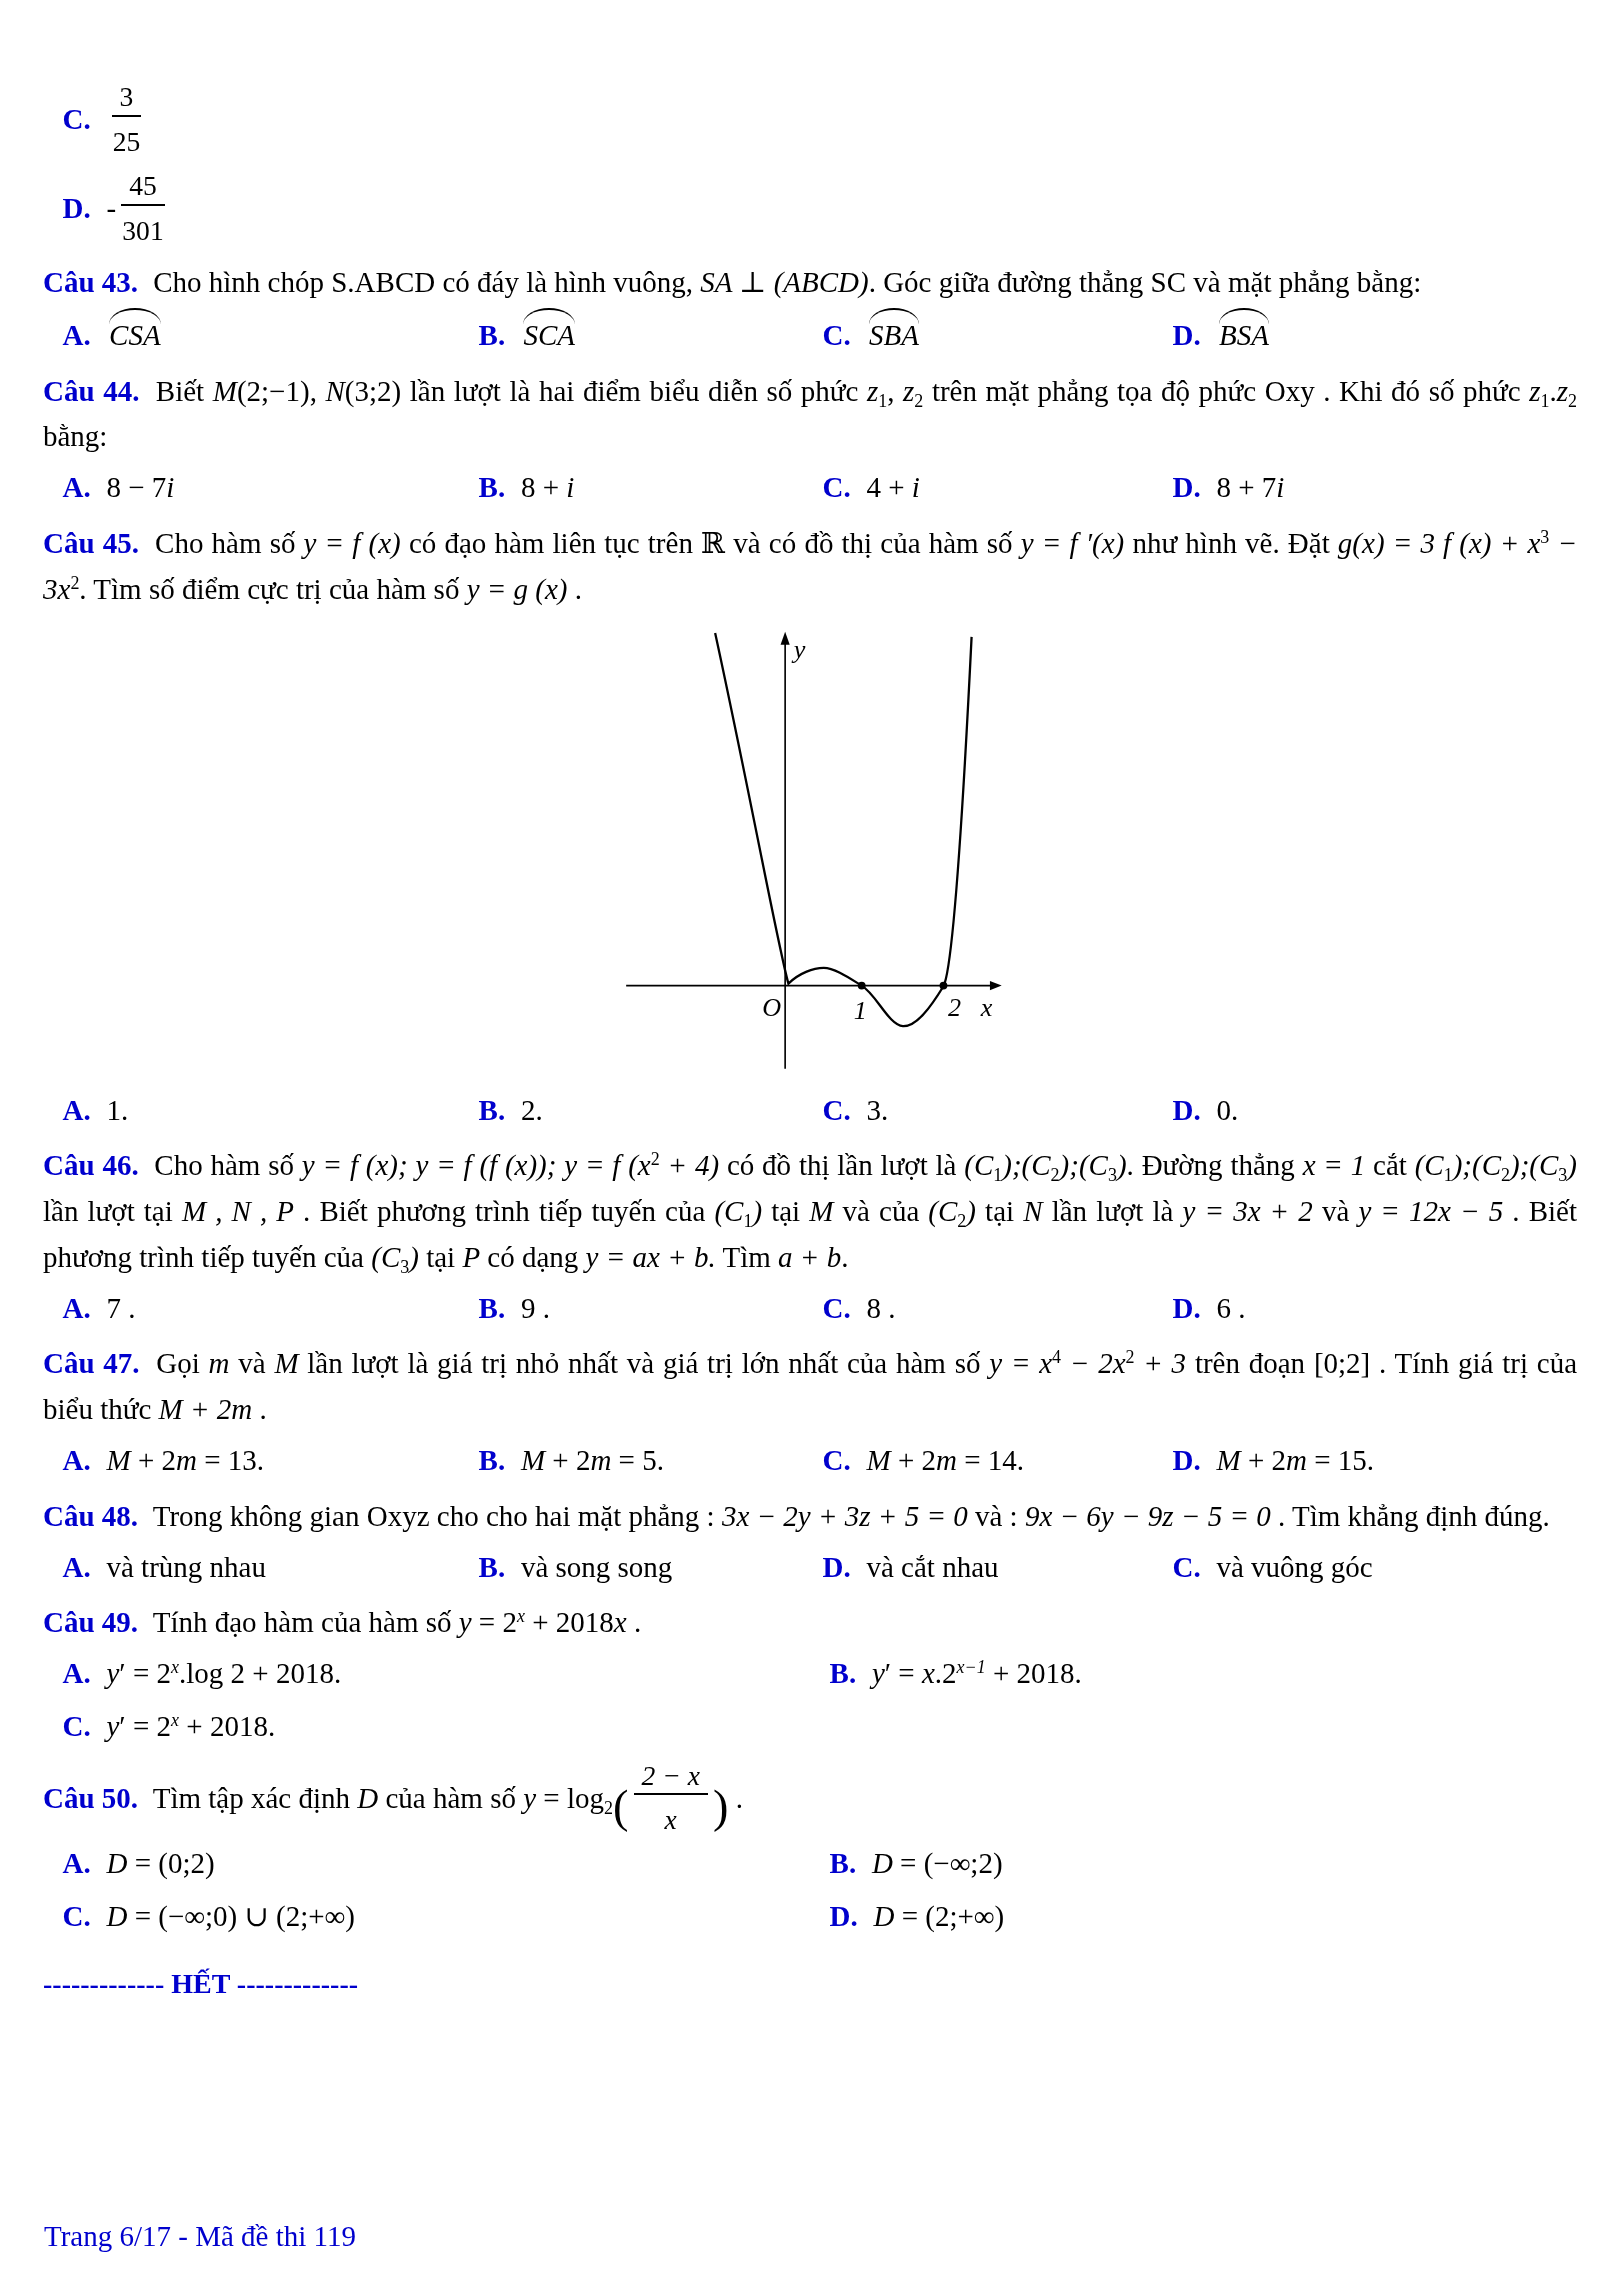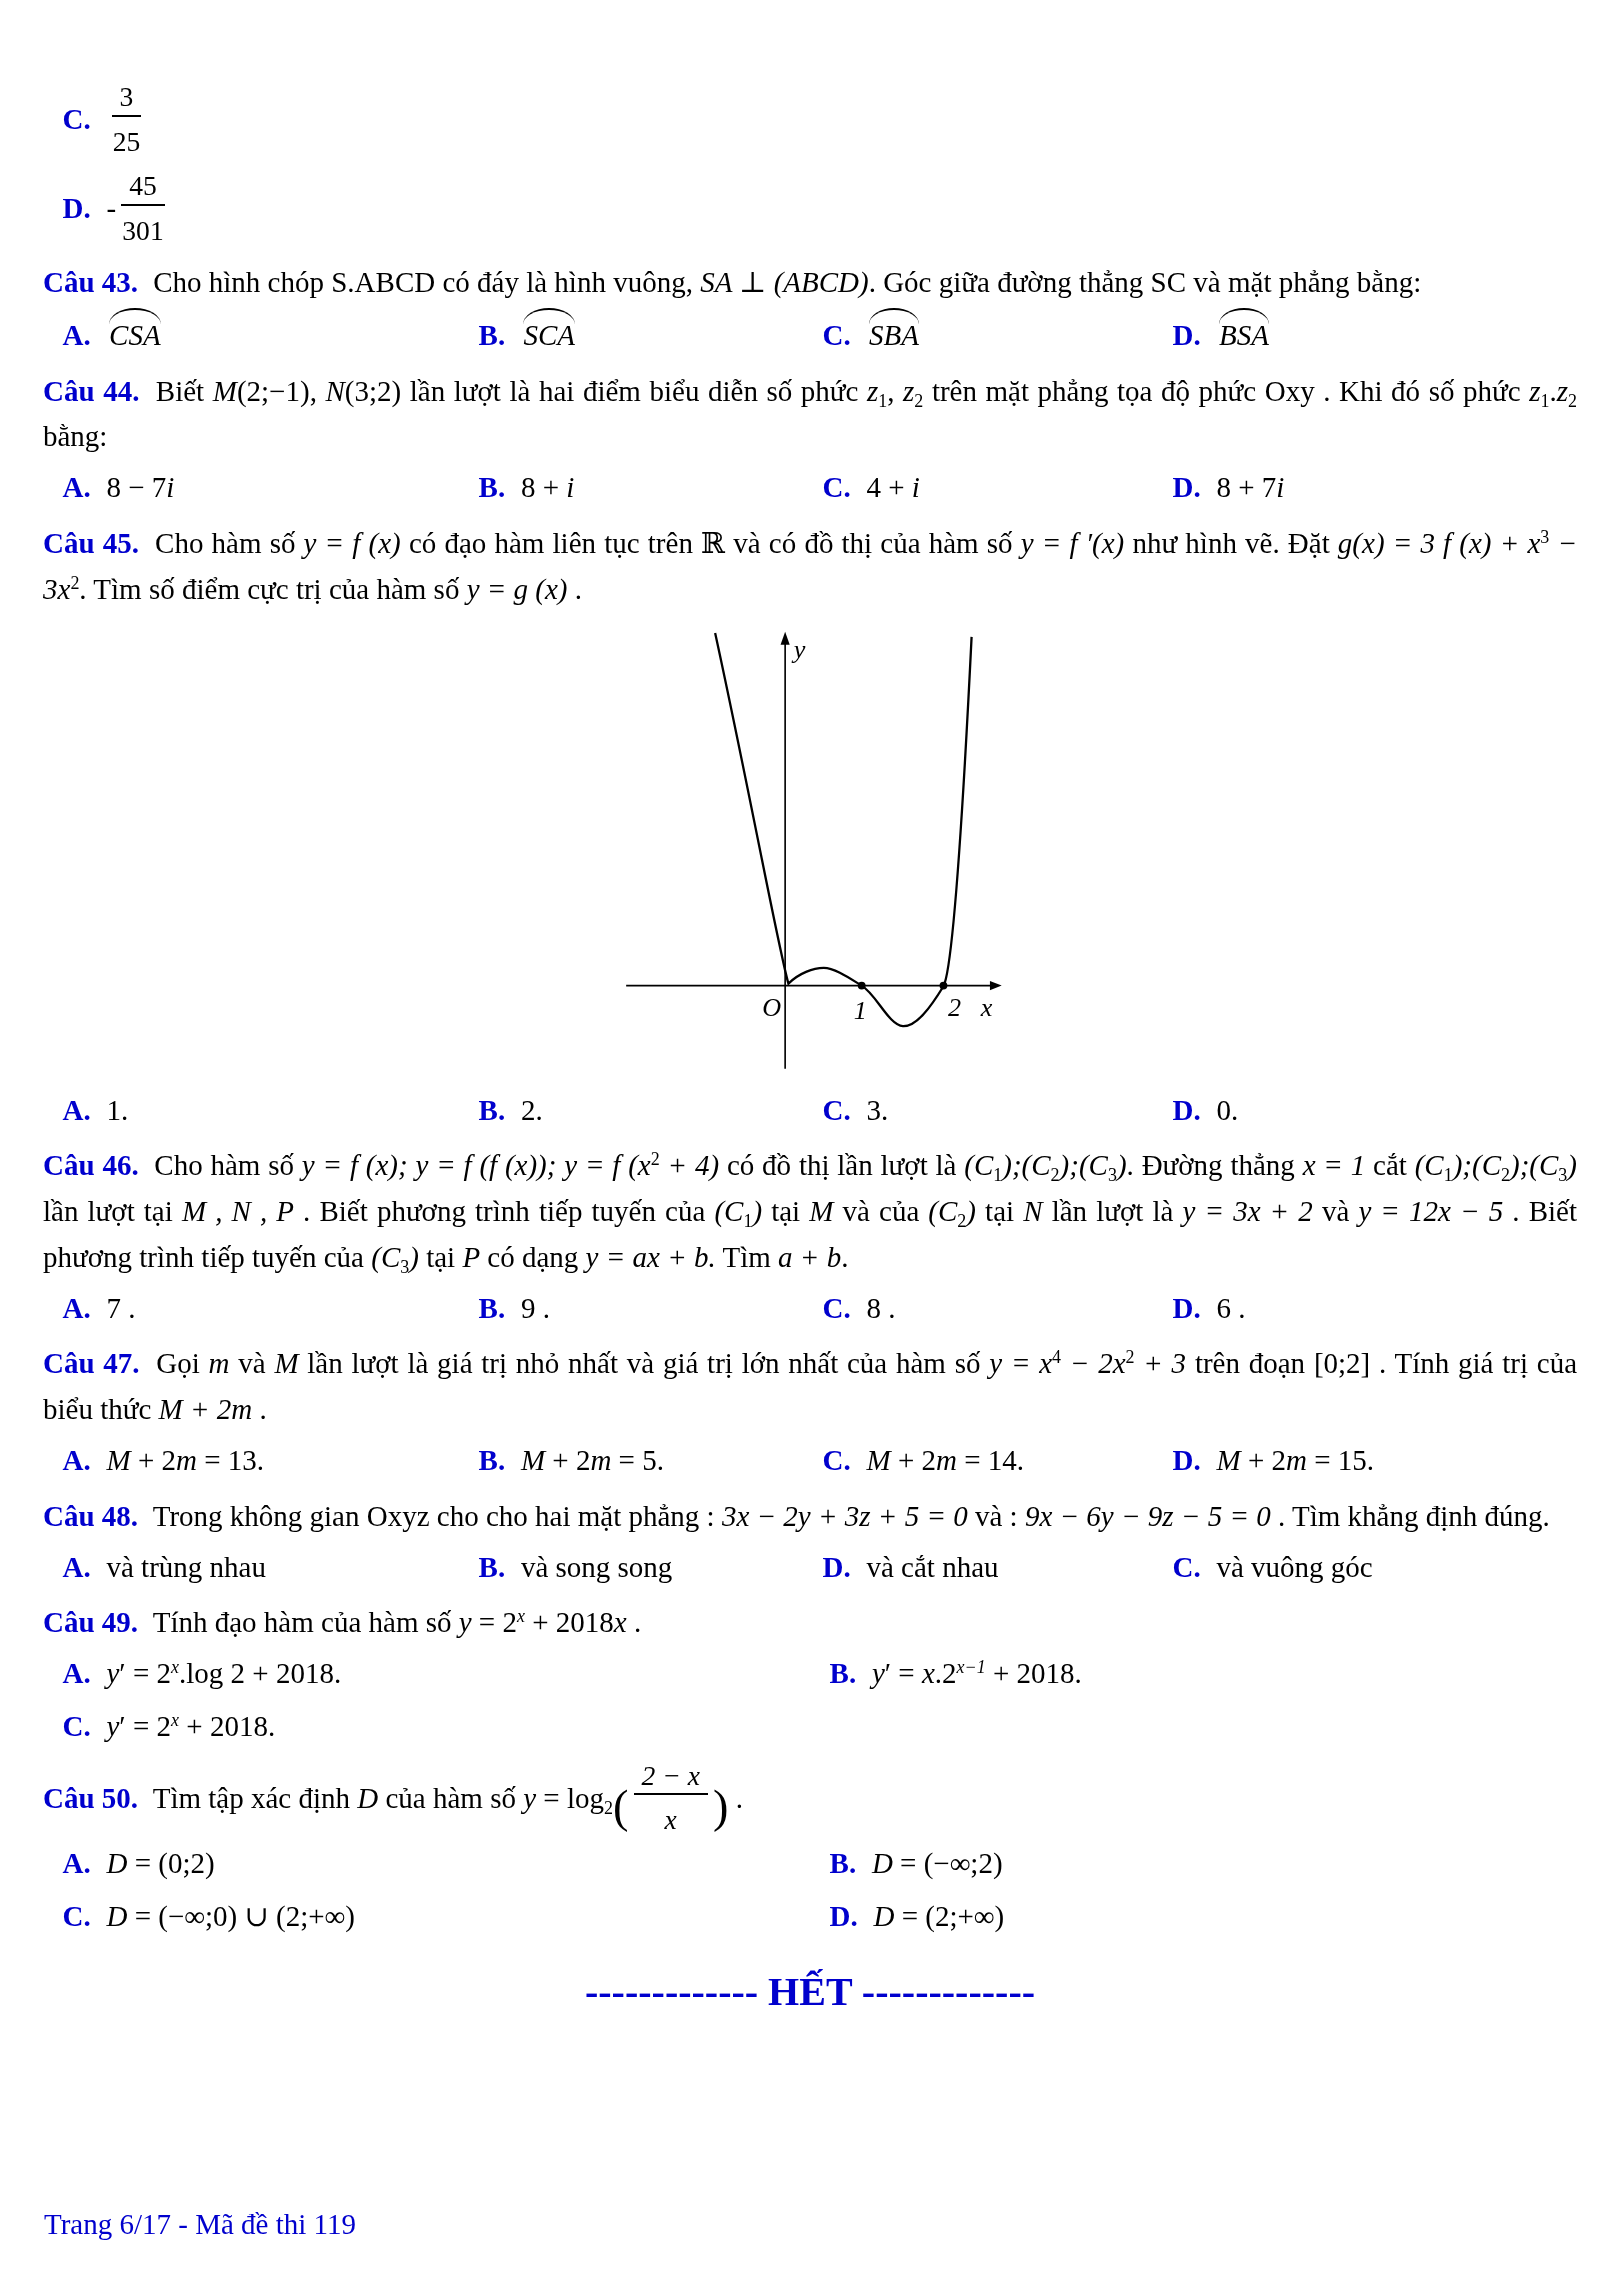--- a/index.html
+++ b/index.html
@@ -34,22 +34,22 @@
   .bigp{ font-size:160%; vertical-align:-0.3em; line-height:0; }
   .frac{ display:inline-block; text-align:center; vertical-align:-0.78em;
          line-height:1.15; font-size:0.95em; margin:0 5.2px; }
   .frac .fn{ display:block; border-bottom:2px solid currentColor; padding:0 7.9px 2px; }
   .frac .fd{ display:block; padding-top:9px; }
   
   .figure{ width:386px; margin:17px auto 6.5px; }
   .figlab{ font-family:"Liberation Serif","DejaVu Serif",serif; font-style:italic;
            font-size:40px; fill:#000; }
   
-  .het{ text-align:center; color:var(--accent); font-weight:bold; margin-top:29px; font-size:40px; }
-  .footer{ position:absolute; left:44px; bottom:54px; color:var(--accent); font-size:29px; }
+  .het{ color:var(--accent); font-weight:bold; margin-top:29px; font-size:28px; }
+  .footer{ position:absolute; left:44px; bottom:42px; color:var(--accent); font-size:29px; }
 </style>
 </head>
 <body>
 
 <div id="page">
   <div id="carryover">
       <div class="copt">
         <span class="olabel">C.</span>
         <span class="frac">
           <span class="fn">3</span>

